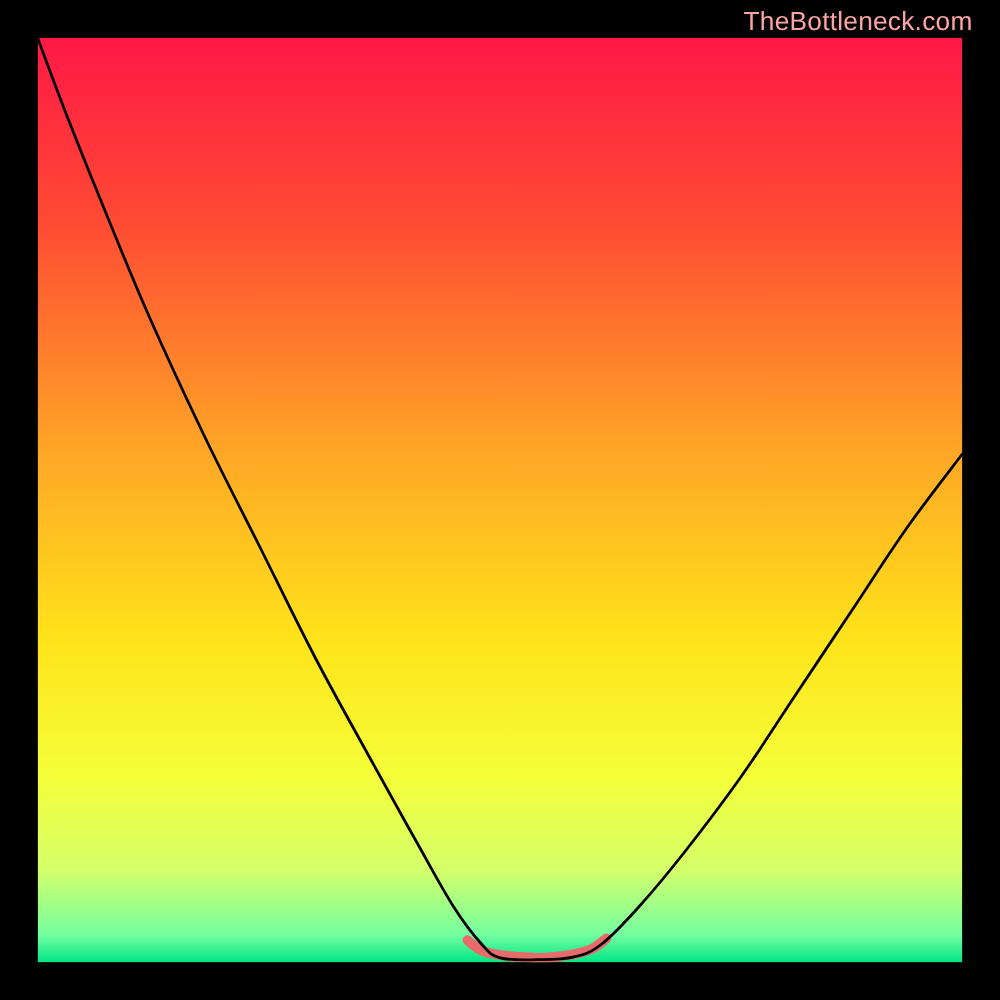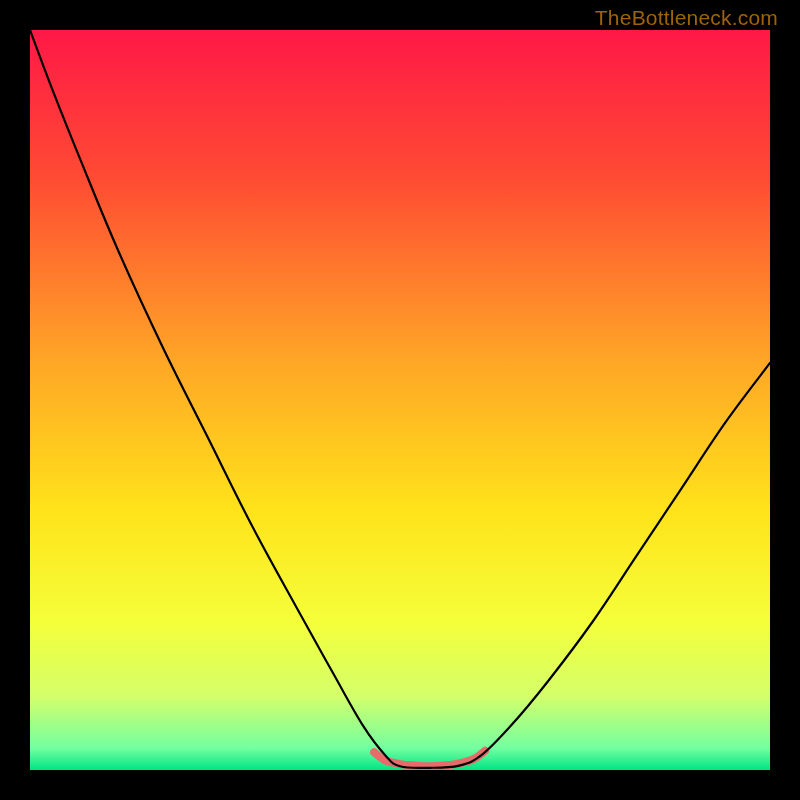--- a/index.html
+++ b/index.html
@@ -22,21 +22,21 @@
     left: 30px;
     top: 30px;
     width: 740px;
     height: 740px;
     overflow: hidden;
   }
   .watermark {
     position: absolute;
     top: 6px;
     right: 22px;
-    color: #a16207;
+    color: #fca5a5;
     font-size: 21px;
     font-weight: 500;
     letter-spacing: 0.2px;
   }
 </style>
 </head>
 <body>
 
 <div class="frame">
   <div class="watermark">TheBottleneck.com</div>

